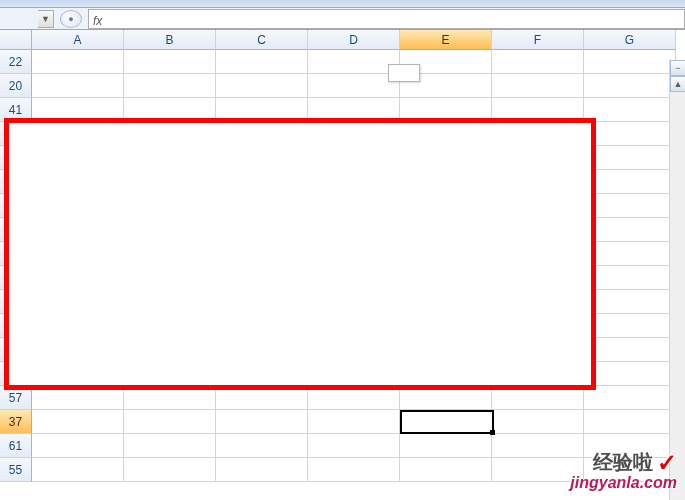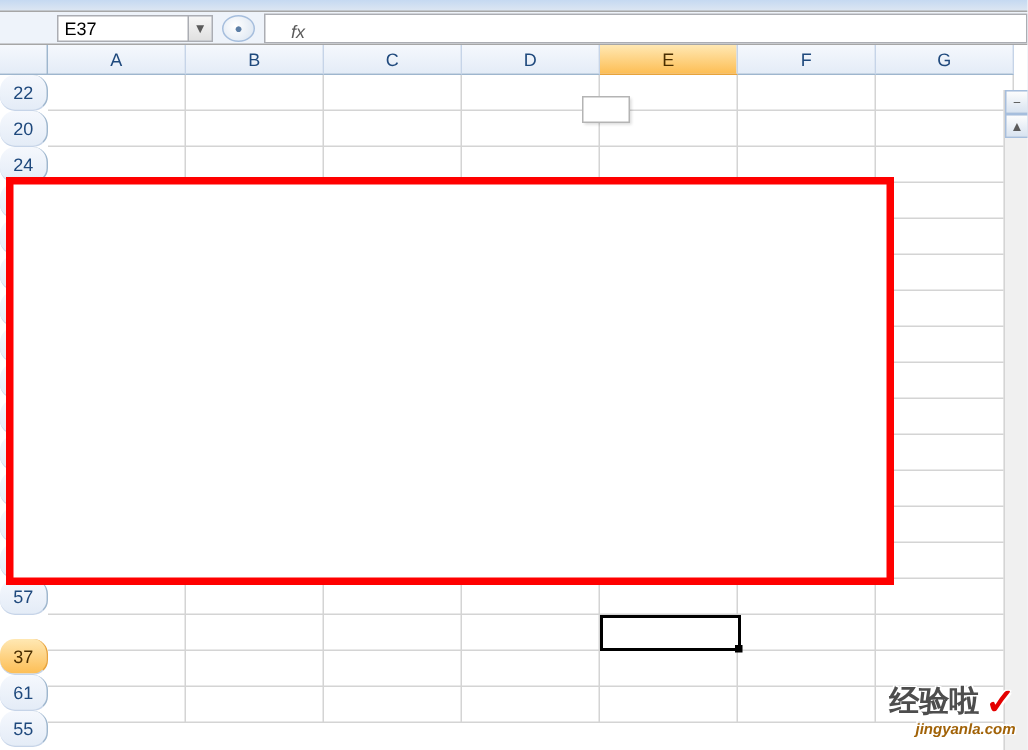--- a/index.html
+++ b/index.html
@@ -57,21 +57,21 @@
       border: 1px solid #a6bedd;
     }
     .formula-bar {
       height: 20px;
       background: #fff;
       border: 1px solid #abadb3;
       margin-left: 6px;
       flex: 1;
       display: flex;
       align-items: flex-end;
-      padding-left: 17px;
+      padding-left: 4px;
     }
     .fx-label {
       font-style: italic;
       font-size: 12px;
       color: #5b5b5b;
       margin-right: 4px;
     }
     .sheet-area {
       position: relative;
       background: #fff;
@@ -116,27 +116,25 @@
       width: 32px;
       height: 24px;
       background: linear-gradient(to bottom, #f5f8fd, #e4ecf7);
       border-right: 1px solid #9eb6ce;
       border-bottom: 1px solid #c6d4e8;
       display: flex;
       align-items: center;
       justify-content: center;
       color: #1f497d;
       font-size: 12px;
-      border-radius: 10px;
     }
     .row-header.active {
       background: linear-gradient(to bottom, #ffe8b3, #fdbe55);
       color: #4a2e00;
       border-right: 1px solid #e8a33b;
-      margin-top: 16px;
     }
     .grid {
       position: absolute;
       top: 20px; left: 32px;
     }
     .grid-row { display: flex; }
     .cell {
       width: 92px;
       height: 24px;
       border-right: 1px solid #d4d4d4;
@@ -186,24 +184,24 @@
       align-items: center;
       justify-content: flex-end;
       gap: 4px;
     }
     .watermark .check {
       color: #e40000;
       font-size: 24px;
       font-weight: bold;
     }
     .watermark .line2 {
-      font-size: 10px;
+      font-size: 16px;
       font-weight: bold;
       font-style: italic;
-      color: #a16207;
+      color: #be185d;
       text-shadow: 0 0 2px #fff, 1px 1px 0 #fff, -1px -1px 0 #fff;
     }
     .scrollbar-right {
       position: absolute;
       top: 30px;
       right: 0;
       width: 16px;
       bottom: 0;
       background: #f0f0f0;
       border-left: 1px solid #d4d4d4;
@@ -220,23 +218,20 @@
       color: #5b5b5b;
     }
   </style>
 </head>
 <body>
 
 <div class="ribbon-edge"></div>
 
 <div class="name-box-bar">
   <div class="spacer-left"></div>
-  <div class="name-box">
-    <span>E37</span>
-  </div>
   <div class="name-box-dd">
     <span style="font-size:9px;color:#5b5b5b;">▼</span>
   </div>
   <div class="fx-btn">
     <span style="font-size:9px;color:#5c7ea5;">●</span>
   </div>
   <div class="formula-bar">
     <span class="fx-label">fx</span>
     <span></span>
   </div>
@@ -251,21 +246,21 @@
       <div class="col-header">C</div>
       <div class="col-header">D</div>
       <div class="col-header active">E</div>
       <div class="col-header">F</div>
       <div class="col-header">G</div>
     </div>
 
   <div class="row-headers" id="row-headers">
       <div class="row-header">22</div>
       <div class="row-header">20</div>
-      <div class="row-header">24</div>
+      <div class="row-header">41</div>
       <div class="row-header">25</div>
       <div class="row-header">26</div>
       <div class="row-header">27</div>
       <div class="row-header">28</div>
       <div class="row-header">29</div>
       <div class="row-header">30</div>
       <div class="row-header">31</div>
       <div class="row-header">32</div>
       <div class="row-header">33</div>
       <div class="row-header">34</div>

